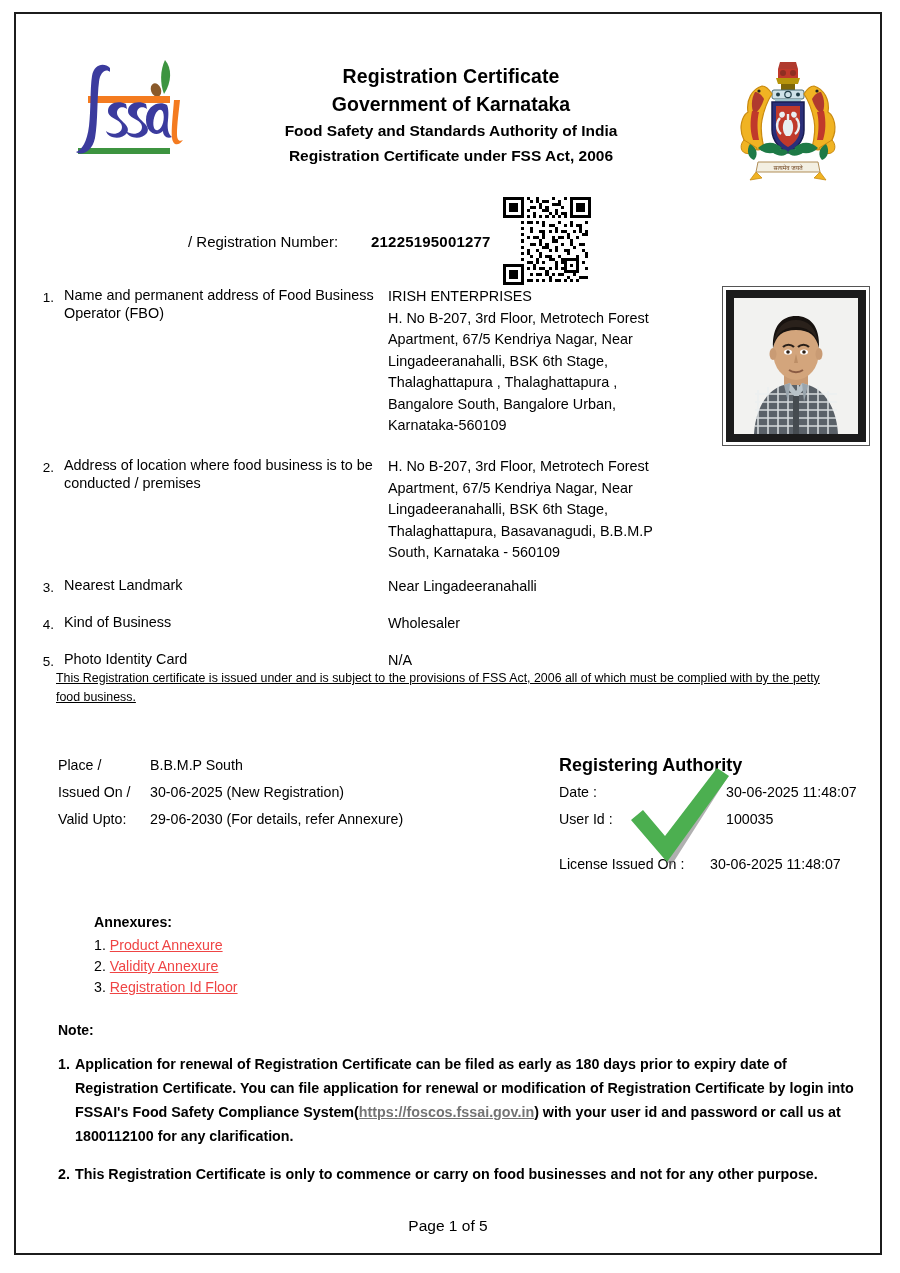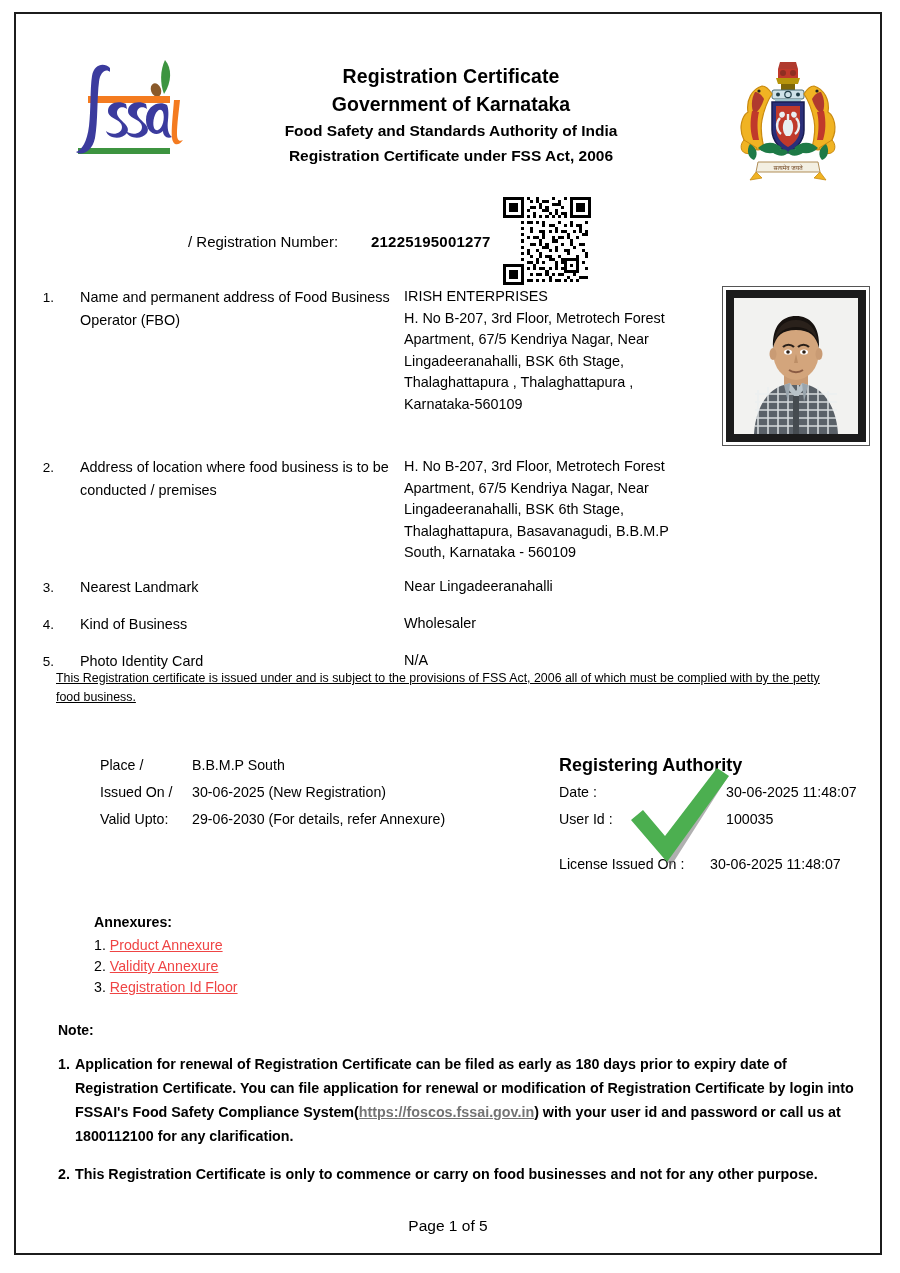--- a/index.html
+++ b/index.html
@@ -108,22 +108,21 @@
     flex: 0 0 38px;
     text-align: right;
     padding-right: 10px;
     font-size: 13.5px;
     padding-top: 4px;
   }
   .dlabel {
     flex: 0 0 310px;
     width: 310px;
     font-size: 14.4px;
-    line-height: 23px;
-    margin-left: 16px;
+    line-height: 18px;
   }
   .dvalue {
     flex: 1 1 auto;
     font-size: 14.4px;
     line-height: 21.5px;
     padding-left: 14px;
   }
   .dvalue .line { display: block; }
   .photo-box {
     position: absolute;
@@ -153,21 +152,21 @@
 
   
   .placeblock {
     position: absolute;
     left: 42px;
     top: 738px;
     width: 420px;
     font-size: 14.2px;
     line-height: 27px;
   }
-  .placeblock .pl { display: inline-block; width: 92px; margin-left: 42px; }
+  .placeblock .pl { display: inline-block; width: 92px; }
   .authblock {
     position: absolute;
     left: 543px;
     top: 738px;
     width: 320px;
     font-size: 14.2px;
     line-height: 27px;
   }
   .auth-title { font-weight: bold; font-size: 18px; margin-bottom: 0;}
   .auth-row { position: relative; height: 27px; }
@@ -482,20 +481,21 @@
 
     <div class="drow row1">
       <div class="dnum">1.</div>
       <div class="dlabel">Name and permanent address of Food Business Operator (FBO)</div>
       <div class="dvalue">
         <span class="line">IRISH ENTERPRISES</span>
         <span class="line">H. No B-207, 3rd Floor, Metrotech Forest</span>
         <span class="line">Apartment, 67/5 Kendriya Nagar, Near</span>
         <span class="line">Lingadeeranahalli, BSK 6th Stage,</span>
         <span class="line">Thalaghattapura , Thalaghattapura ,</span>
+        <span class="line">Bangalore South, Bangalore Urban,</span>
         <span class="line">Karnataka-560109</span>
       </div>
       <div class="photo-box">
         <svg viewBox="0 0 140 152" width="100%" height="100%" preserveAspectRatio="none">
           <rect x="0" y="0" width="140" height="152" fill="#1b1b1b"></rect>
           <rect x="8" y="8" width="124" height="136" fill="#f2f2f0"></rect>
 
           <rect x="58" y="82" width="24" height="22" fill="#c99b74"></rect>
 
           <path d="M28 144 C30 112 46 98 58 95 L82 95 C94 98 110 112 112 144 Z" fill="#5a6168"></path>

